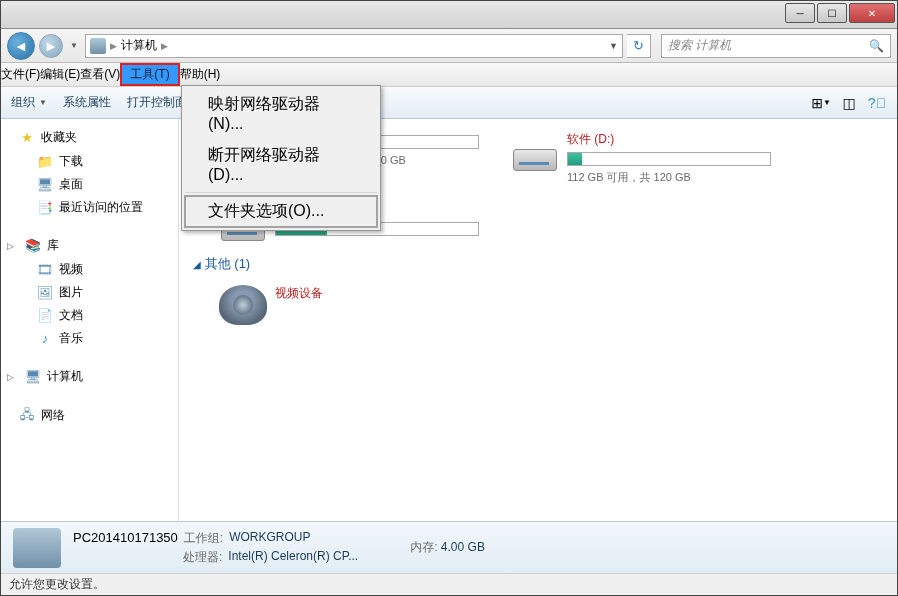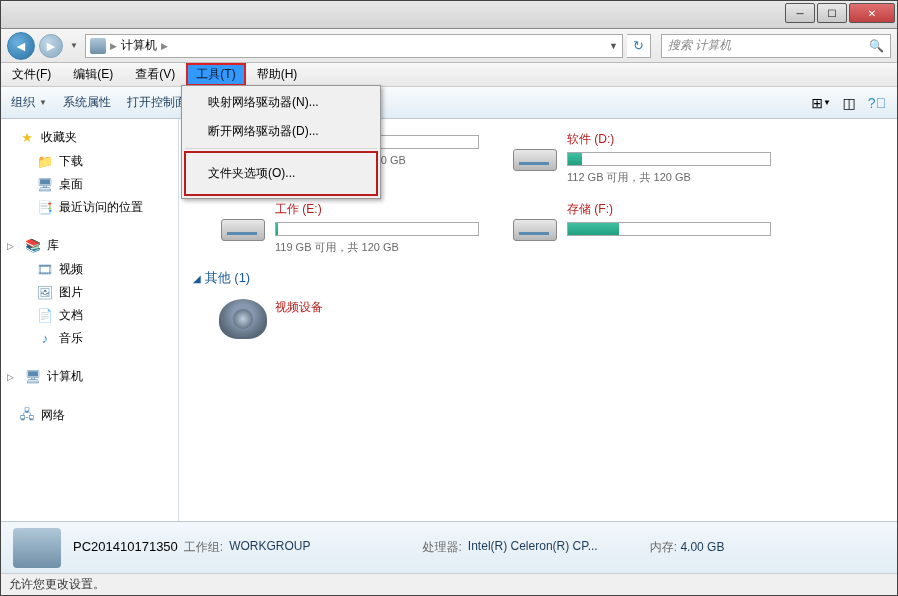--- a/index.html
+++ b/index.html
@@ -19,25 +19,25 @@
 .nav-arrow.fwd { background: radial-gradient(circle at 35% 35%, #c0d8e8, #8aa8c0); border-color: #8aa8c0; width: 24px; height: 24px; }
 .nav-drop { width: 14px; height: 28px; display: flex; align-items: center; justify-content: center; font-size: 8px; color: #555; }
 .breadcrumb { flex: 1; height: 24px; border: 1px solid #aaa; background: #fff; display: flex; align-items: center; padding: 0 4px; font-size: 12px; gap: 4px; }
 .bc-icon { width: 16px; height: 16px; background: linear-gradient(to bottom, #b0c8d8, #7090a8); border-radius: 2px; }
 .bc-sep { color: #888; font-size: 9px; }
 .bc-refresh { width: 24px; height: 24px; border: 1px solid #aaa; border-left: none; background: #fff; display: flex; align-items: center; justify-content: center; color: #3a80b0; font-size: 13px; cursor: pointer; }
 .searchbox { width: 230px; height: 24px; border: 1px solid #aaa; background: #fff; display: flex; align-items: center; padding: 0 6px; font-size: 12px; color: #888; font-style: italic; margin-left: 6px; }
 .search-icon { margin-left: auto; color: #5a8ab0; font-style: normal; }
 
 .menubar { height: 24px; background: linear-gradient(to bottom, #f8f8f8, #e8e8e8); display: flex; align-items: stretch; border-bottom: 1px solid #ccc; font-size: 12px; position: relative; z-index: 10; }
-.menu-item { padding: 0 11px; display: flex; align-items: center; cursor: pointer; }
+.menu-item { padding: 0 0; display: flex; align-items: center; cursor: pointer; }
 .menu-item.active { background: #3399ff; color: #0f172a; border: 2px solid #e02020; padding: 0 8px; }
 .dropdown { position: absolute; top: 22px; left: 180px; width: 200px; background: #f0f0f0; border: 1px solid #979797; box-shadow: 2px 2px 4px rgba(0,0,0,0.3); z-index: 100; padding: 2px; }
-.dd-item { padding: 6px 24px; font-size: 12px; cursor: pointer; }
-.dd-item.highlighted { border: 2px solid #b91c1c; padding: 12px 22px; }
+.dd-item { padding: 6px 24px; font-size: 16px; cursor: pointer; }
+.dd-item.highlighted { border: 2px solid #a3a3a3; padding: 4px 22px; }
 .dd-sep { height: 1px; background: #d7d7d7; margin: 2px 1px; }
 
 .toolbar { height: 32px; background: linear-gradient(to bottom, #f8fbfd 0%, #e2edf5 100%); display: flex; align-items: center; padding: 12px 10px; border-bottom: 1px solid #bbc8d4; font-size: 12px; gap: 16px; }
 .tb-item { cursor: pointer; color: #1a3a5a; display: flex; align-items: center; gap: 4px; }
 .tb-drop { font-size: 8px; color: #555; }
 .tb-right { margin-left: auto; display: flex; gap: 8px; align-items: center; }
 .tb-icon { width: 20px; height: 20px; display: flex; align-items: center; justify-content: center; cursor: pointer; font-size: 14px; }
 
 .body-area { flex: 1; display: flex; background: #fff; overflow: hidden; }
 .sidebar { width: 178px; border-right: 1px solid #d6dfe8; background: #fff; padding: 8px 0; overflow-y: auto; font-size: 12px; }
@@ -67,21 +67,21 @@
 
 .section-header { display: flex; align-items: center; gap: 4px; font-size: 13px; color: #1a5a9a; margin: 10px 0 8px 2px; cursor: pointer; }
 .section-header .tri { font-size: 10px; }
 
 .webcam-icon { width: 48px; height: 40px; background: radial-gradient(circle at 50% 40%, #8898b0 30%, #586878 70%); border-radius: 50% 50% 40% 40%; position: relative; }
 .webcam-icon::after { content: ""; position: absolute; top: 10px; left: 14px; width: 20px; height: 20px; border-radius: 50%; background: radial-gradient(circle, #c0d0e0, #405060); }
 
 .details { height: 52px; background: linear-gradient(to bottom, #f2f7fb, #e2edf5); border-top: 1px solid #bbc8d4; display: flex; align-items: center; padding: 4px 12px; gap: 12px; font-size: 12px; }
 .detail-icon { width: 48px; height: 40px; }
 .detail-icon .comp-svg { width: 48px; height: 40px; background: linear-gradient(to bottom, #b0c8d8, #7090a8); border-radius: 4px; position: relative; }
-.detail-text { display: flex; gap: 2px; }
+.detail-text { display: flex; flex-direction: column; gap: 2px; }
 .detail-row { display: flex; gap: 6px; color: #555; }
 .detail-label { color: #6a6a6a; }
 .detail-val { color: #1a3a5a; }
 .detail-name { color: #000; font-size: 13px; }
 .detail-right { margin-left: 40px; color: #555; }
 
 .statusbar { height: 22px; background: #f0f0f0; border-top: 1px solid #ccc; display: flex; align-items: center; padding: 0 8px; font-size: 12px; color: #333; }
 </style>
 </head>
 <body>
@@ -222,30 +222,20 @@
             <div class="drive-name">软件 (D:)</div>
             <div class="drive-bar">
                 <div class="drive-bar-fill low" style="width:7%"></div>
               </div>
             <div class="drive-stats">112 GB 可用，共 120 GB</div>
           </div>
         </div>
         <div class="drive-item">
           <div class="drive-icon"></div>
           <div class="drive-info">
-            <div class="drive-name">工作 (E:)</div>
-            <div class="drive-bar">
-                <div class="drive-bar-fill low" style="width:1%"></div>
-              </div>
-            <div class="drive-stats">119 GB 可用，共 120 GB</div>
-          </div>
-        </div>
-        <div class="drive-item">
-          <div class="drive-icon"></div>
-          <div class="drive-info">
             <div class="drive-name">存储 (F:)</div>
             <div class="drive-bar">
                 <div class="drive-bar-fill low" style="width:25%"></div>
               </div>
           </div>
         </div>
       </div>
 
       <div class="section-header">
         <span class="tri">◢</span>

